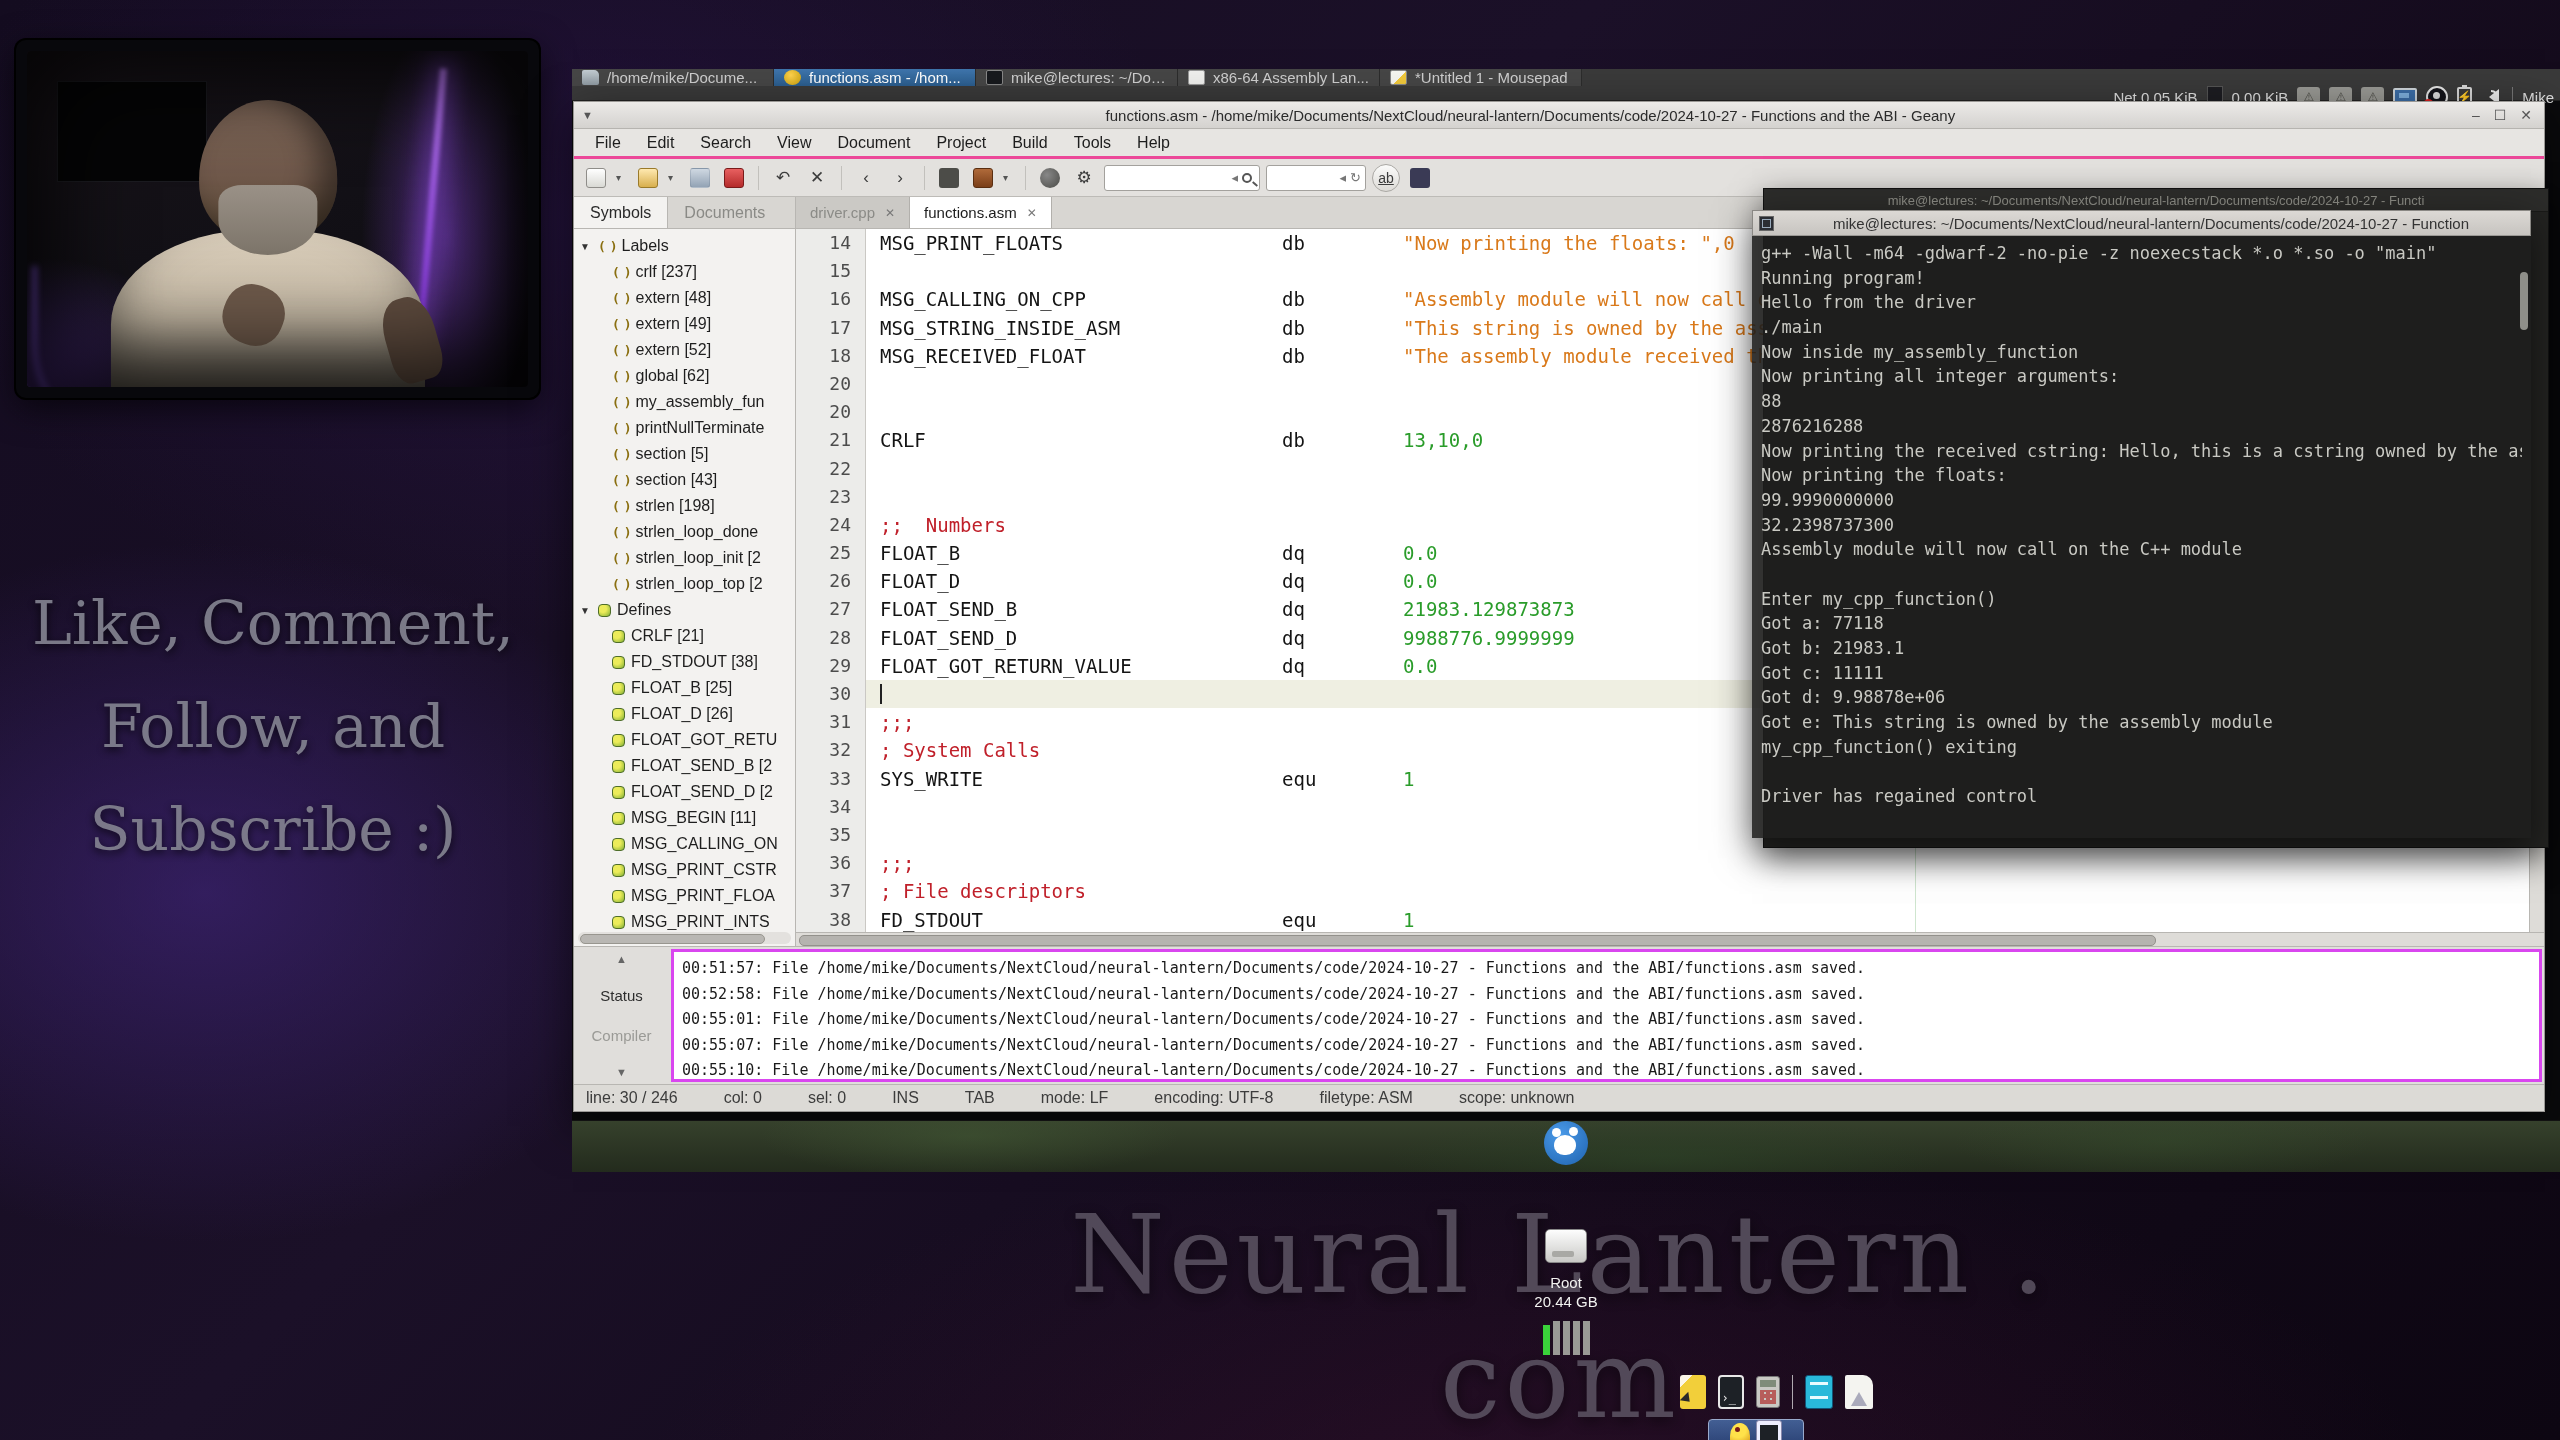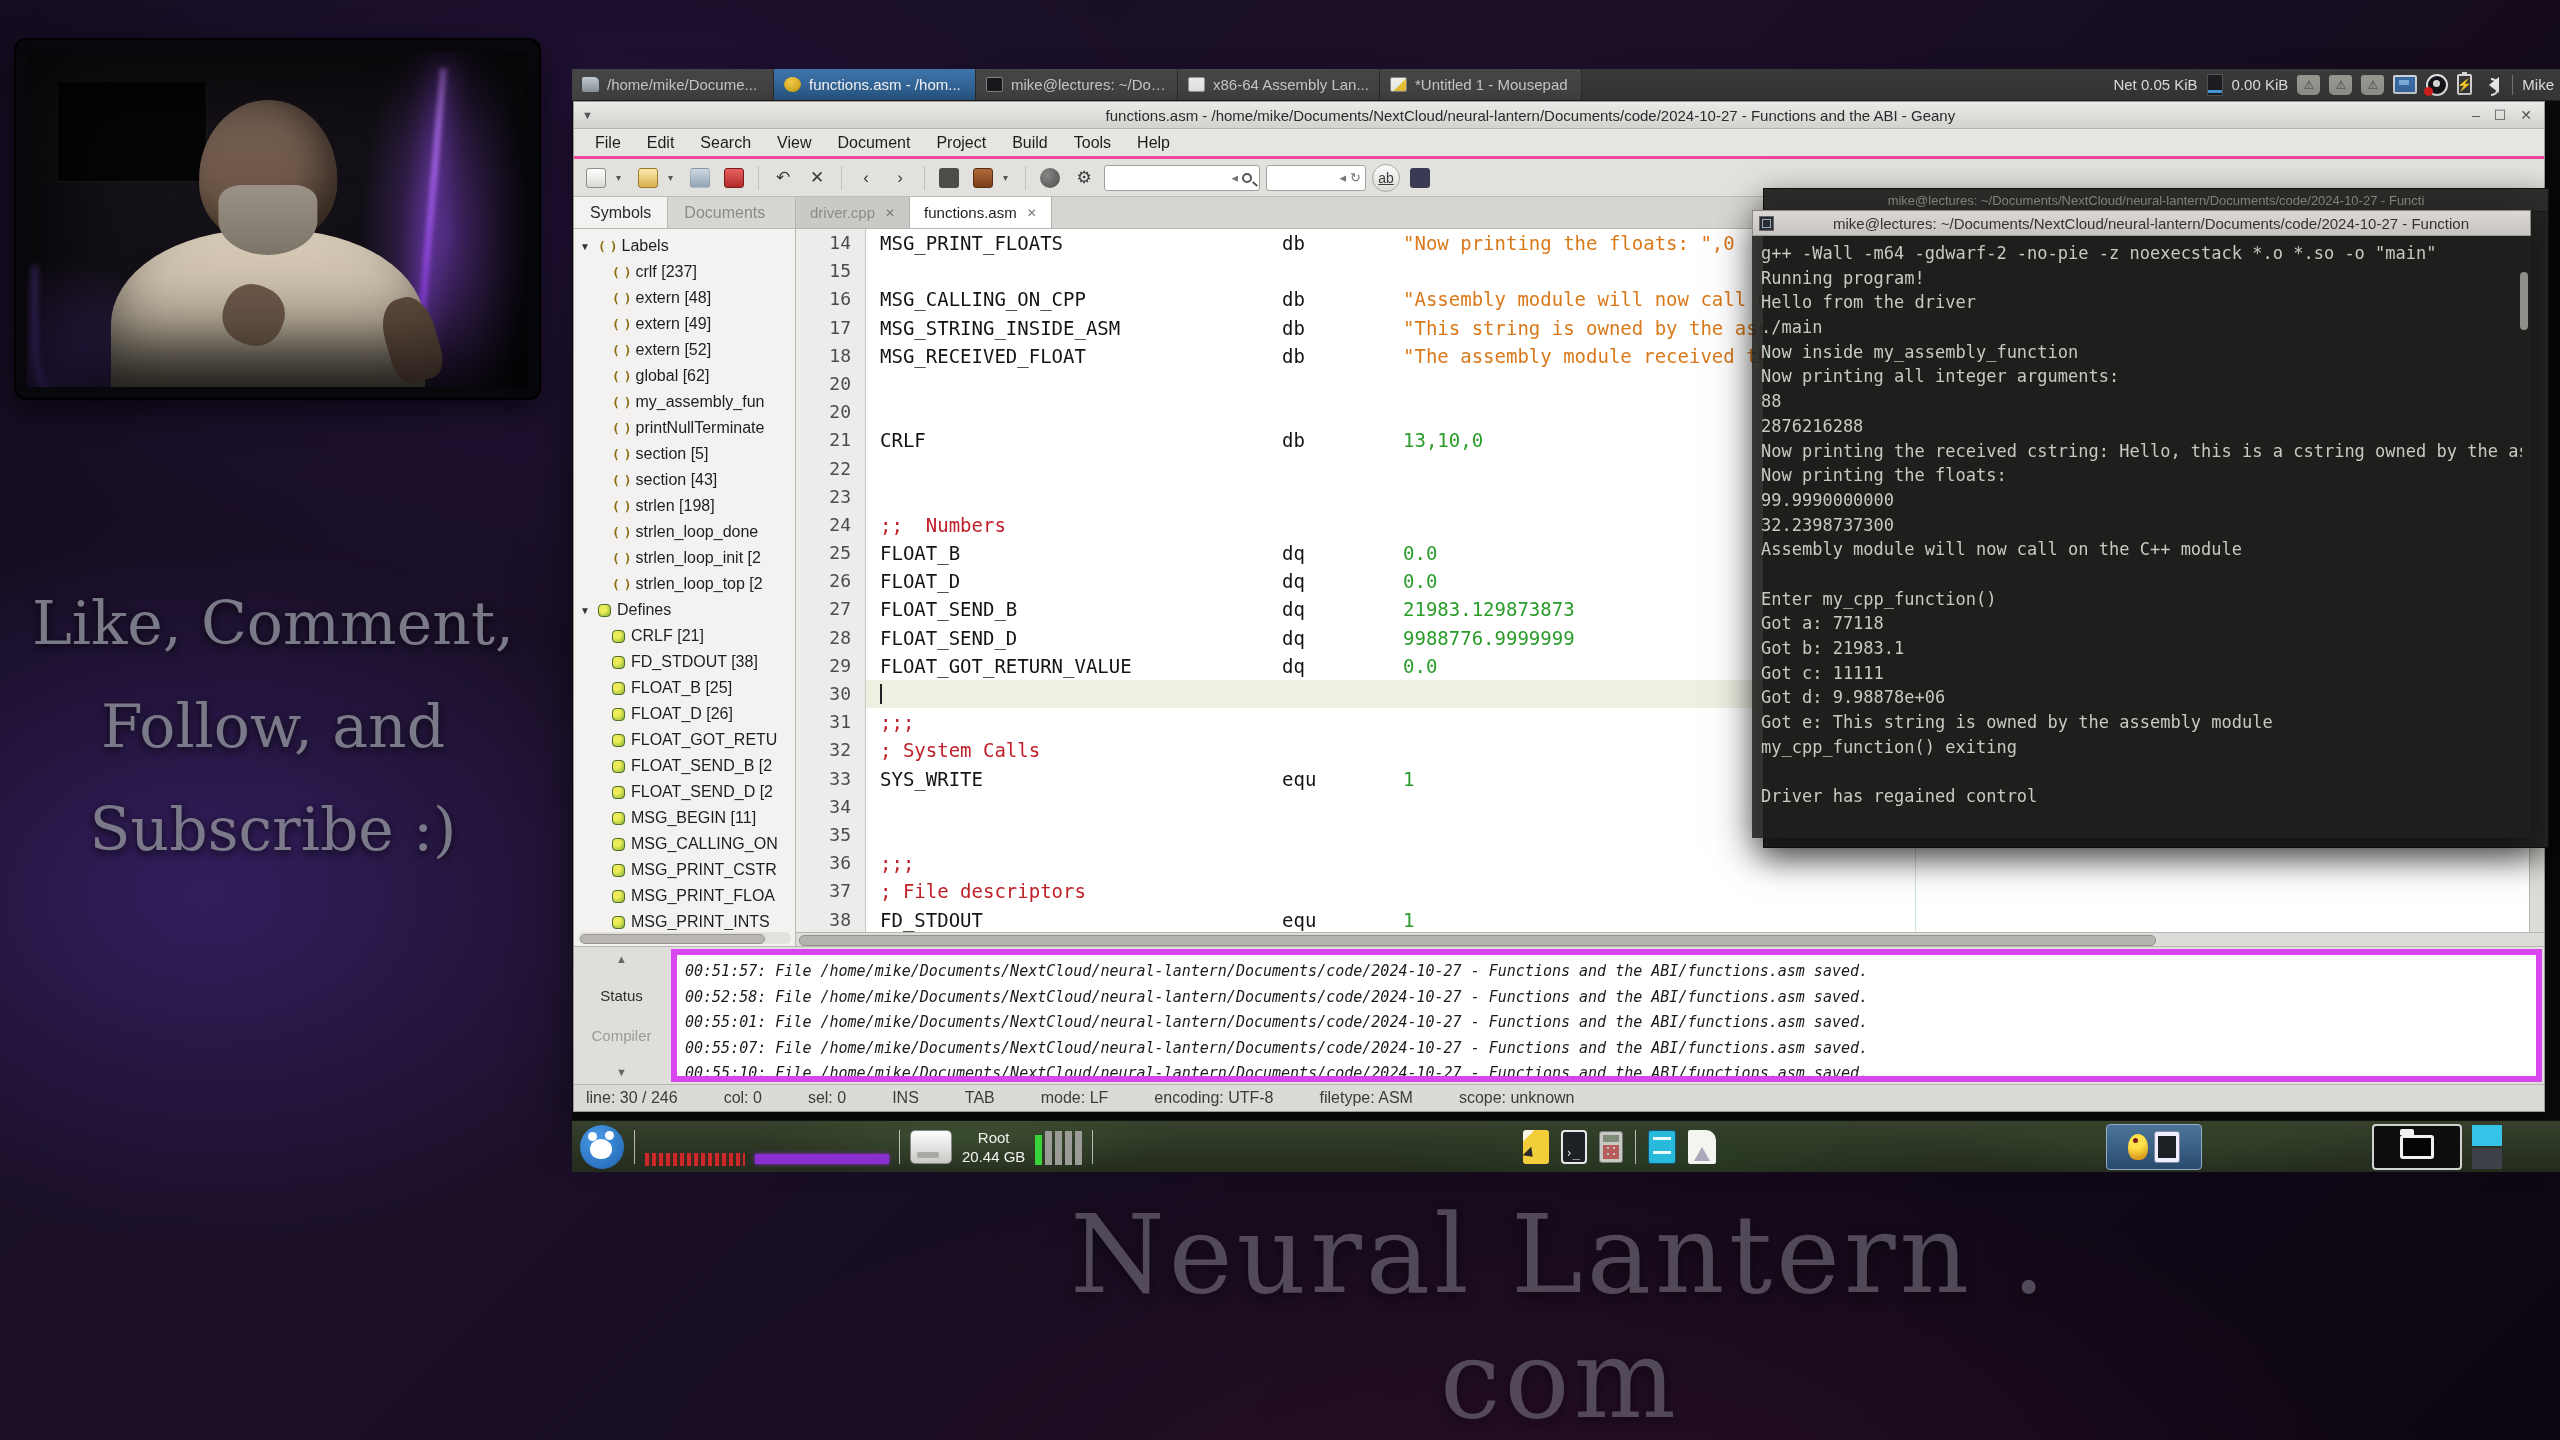--- a/index.html
+++ b/index.html
@@ -5,21 +5,21 @@
   * { margin:0; padding:0; box-sizing:border-box; }
   html,body { background:#000; }
   body { font-family:"Liberation Sans", sans-serif; }
   #screen { position:relative; width:2560px; height:1440px; overflow:hidden;
     background:
       radial-gradient(ellipse 700px 500px at 8% 62%, rgba(72,42,140,.55), transparent 70%),
       radial-gradient(ellipse 900px 600px at 22% 15%, rgba(40,20,70,.6), transparent 70%),
       radial-gradient(ellipse 1200px 500px at 60% 105%, rgba(60,18,50,.5), transparent 75%),
       linear-gradient(135deg,#140c20 0%, #1b1028 40%, #130a1a 70%, #0d0612 100%);
   }
-  .abs { position:absolute; }
+  .abs { position:absolute;flex-direction:column; }
 
   
   .cam { left:16px; top:40px; width:523px; height:358px; background:#08080c; border-radius:10px; padding:11px;
          box-shadow:0 0 0 2px #000, 0 10px 34px rgba(0,0,0,.65); }
   .cam-scene { position:relative; width:100%; height:100%; overflow:hidden; border-radius:4px;
     background:
       radial-gradient(ellipse 120px 300px at 84% 55%, rgba(140,72,225,.5), transparent 72%),
       radial-gradient(ellipse 230px 170px at 3% 98%, rgba(112,62,195,.55), transparent 72%),
       linear-gradient(160deg,#191419 0%, #121016 50%, #0d0b10 100%); }
   .cam-scene > div { position:absolute; }
@@ -147,21 +147,21 @@
   .ed-hscroll { height:14px; background:#dedcd8; border-top:1px solid #b8b6b2; position:relative; }
   .ed-hscroll::after { content:""; position:absolute; left:3px; top:2px; width:1355px; height:9px; background:#b5b3af; border:1px solid #93918c; border-radius:5px; }
   .ed-vscroll { position:absolute; right:0; top:32px; bottom:14px; width:15px; background:#dedcd8; border-left:1px solid #b8b6b2; }
 
   
   .g-msgs { height:138px; display:flex; border-top:1px solid #b8b6b2; background:#e0dedb; }
   .msg-rail { width:95px; display:flex; flex-direction:column; align-items:center; justify-content:space-between; padding:6px 0; color:#555; }
   .msg-rail .rtab { font-size:15px; color:#2d2d2d; }
   .msg-rail .rtab.dim { color:#9a9a96; }
   .msg-rail .arr { font-size:11px; color:#666; }
-  .msg-body { flex:1; background:#fff; border:6px solid #d946ef; margin:2px; overflow:hidden; padding:4px 8px;font-style:italic; }
+  .msg-body { flex:1; background:#fff; border:3px solid #d946ef; margin:2px; overflow:hidden; padding:4px 8px; }
   .msg-line { height:25.5px; line-height:25.5px; font-family:"DejaVu Sans Mono", monospace; font-size:15px; color:#1a1a1a; white-space:nowrap; }
 
   
   .g-status { height:27px; background:#dcdad6; border-top:1px solid #b8b6b2; display:flex; align-items:center; padding-left:12px; gap:46px; font-size:16px; color:#3c3c3c; white-space:nowrap; }
 
   
   .term-back { left:1763px; top:188px; width:786px; height:660px; background:#232321; border:1px solid #111;
                box-shadow:0 10px 30px rgba(0,0,0,.5); }
   .term-back .bt { height:23px; display:flex; align-items:center; justify-content:center; font-size:13px; color:#8b8b84;
                    background:#2c2c2a; border-bottom:1px solid #1a1a18; white-space:nowrap; overflow:hidden; }

